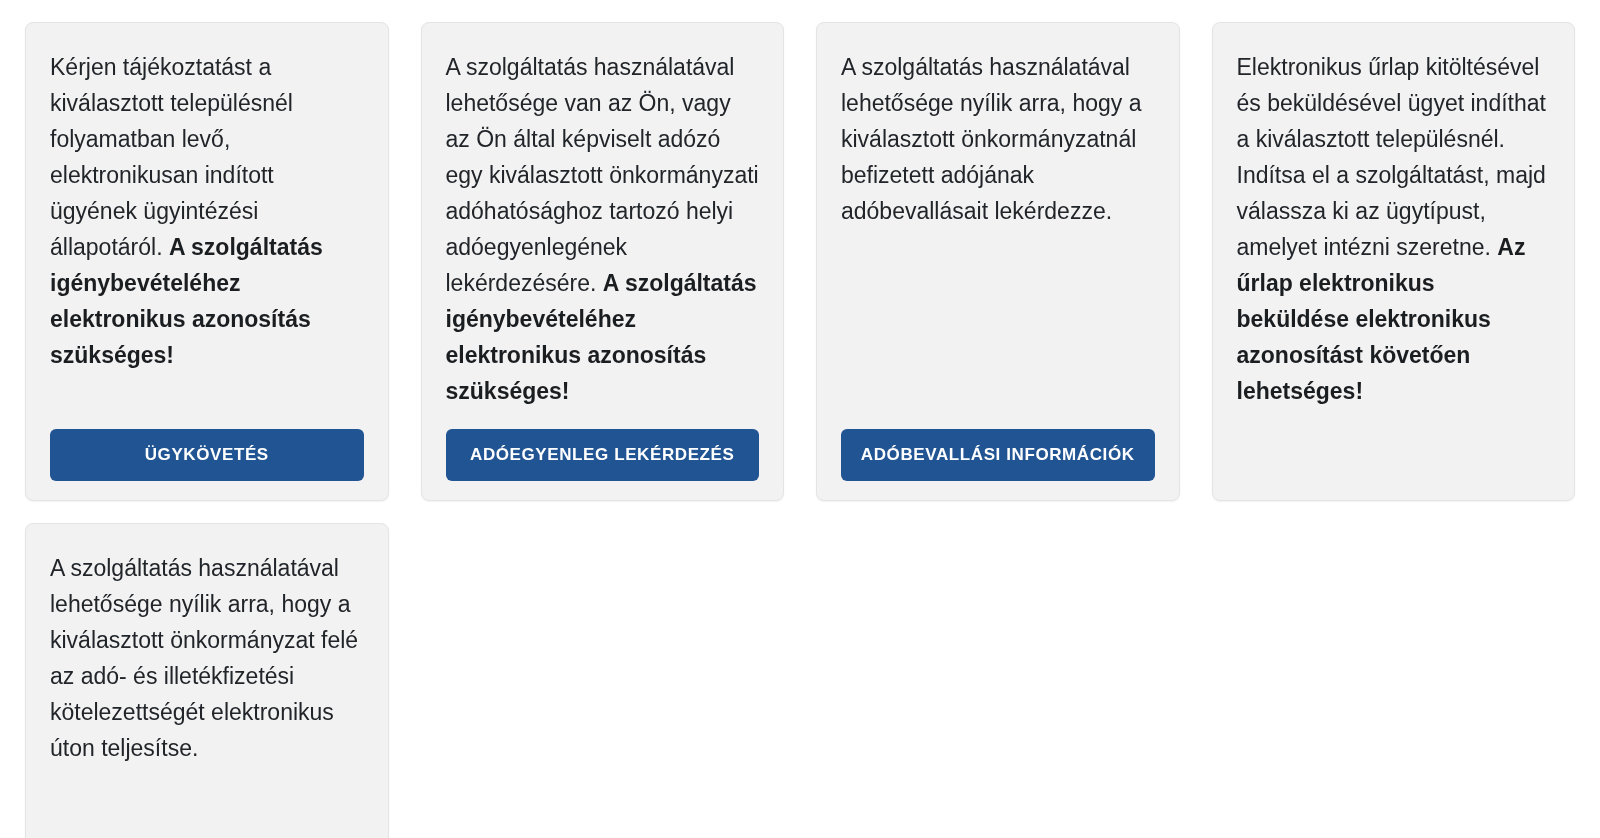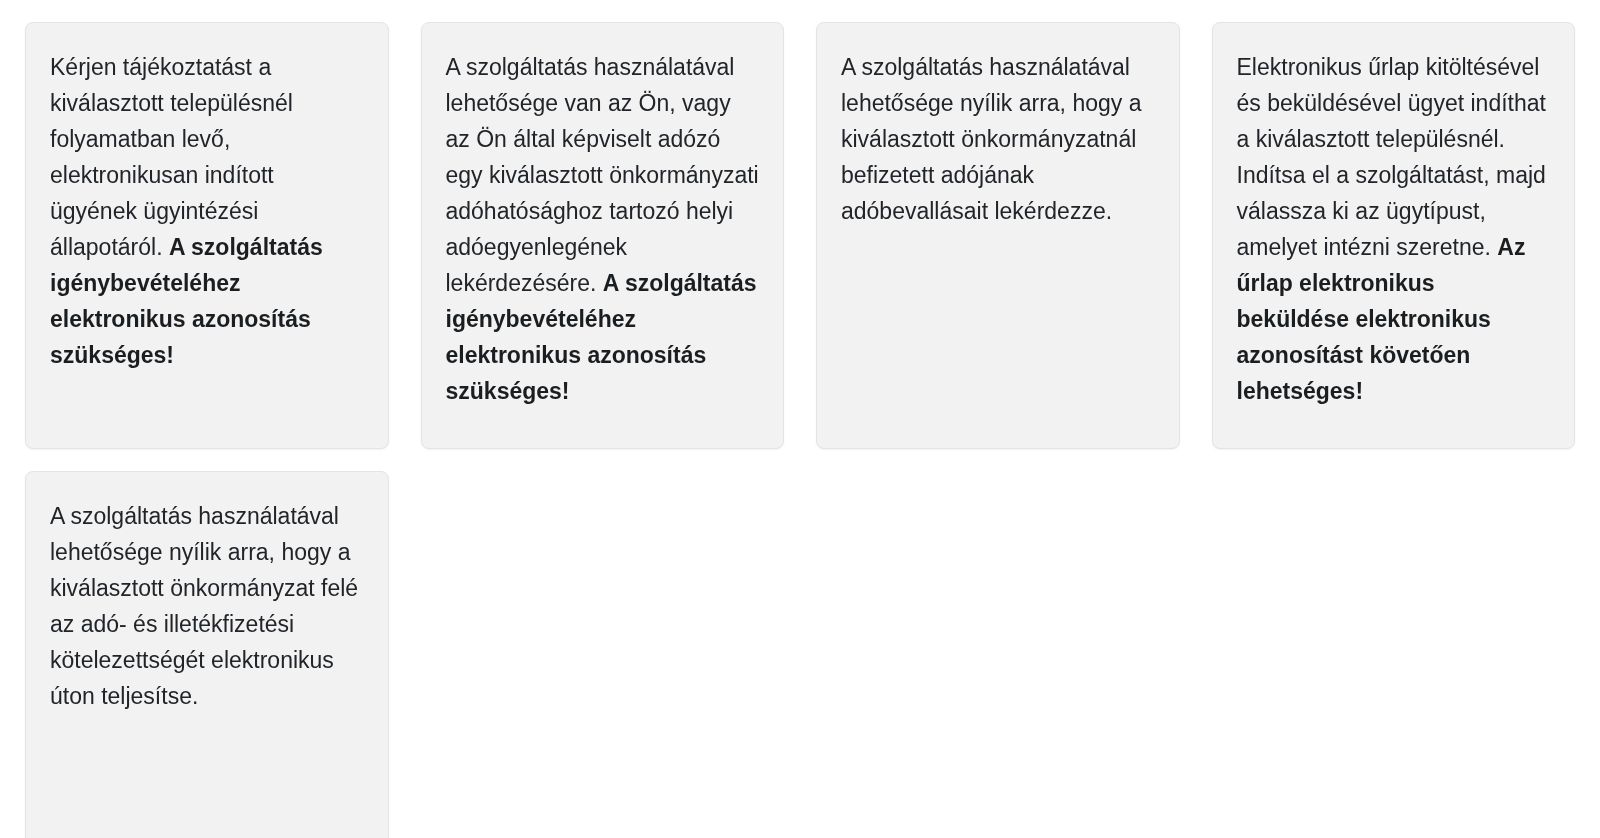--- a/index.html
+++ b/index.html
@@ -66,28 +66,31 @@
 
   .cell-empty { background: transparent; border: none; }
 </style>
 </head>
 <body>
 
 <div class="cards-grid">
 
   <div class="card">
     <p class="desc"><span>Kérjen tájékoztatást a kiválasztott településnél folyamatban levő, elektronikusan indított ügyének ügyintézési állapotáról. </span><strong>A szolgáltatás igénybevételéhez elektronikus azonosítás szükséges!</strong></p>
+    <button class="btn">ÜGYKÖVETÉS</button>
   </div>
 
   <div class="card">
     <p class="desc"><span>A szolgáltatás használatával lehetősége van az Ön, vagy az Ön által képviselt adózó egy kiválasztott önkormányzati adóhatósághoz tartozó helyi adóegyenlegének lekérdezésére. </span><strong>A szolgáltatás igénybevételéhez elektronikus azonosítás szükséges!</strong></p>
+    <button class="btn">ADÓEGYENLEG LEKÉRDEZÉS</button>
   </div>
 
   <div class="card">
     <p class="desc"><span>A szolgáltatás használatával lehetősége nyílik arra, hogy a kiválasztott önkormányzatnál befizetett adójának adóbevallásait lekérdezze.</span><strong></strong></p>
+    <button class="btn">ADÓBEVALLÁSI INFORMÁCIÓK</button>
   </div>
 
   <div class="card">
     <p class="desc"><span>Elektronikus űrlap kitöltésével és beküldésével ügyet indíthat a kiválasztott településnél. Indítsa el a szolgáltatást, majd válassza ki az ügytípust, amelyet intézni szeretne. </span><strong>Az űrlap elektronikus beküldése elektronikus azonosítást követően lehetséges!</strong></p>
   </div>
 
   <div class="card">
     <p class="desc"><span>A szolgáltatás használatával lehetősége nyílik arra, hogy a kiválasztott önkormányzat felé az adó- és illetékfizetési kötelezettségét elektronikus úton teljesítse.</span><strong></strong></p>
   </div>
 

